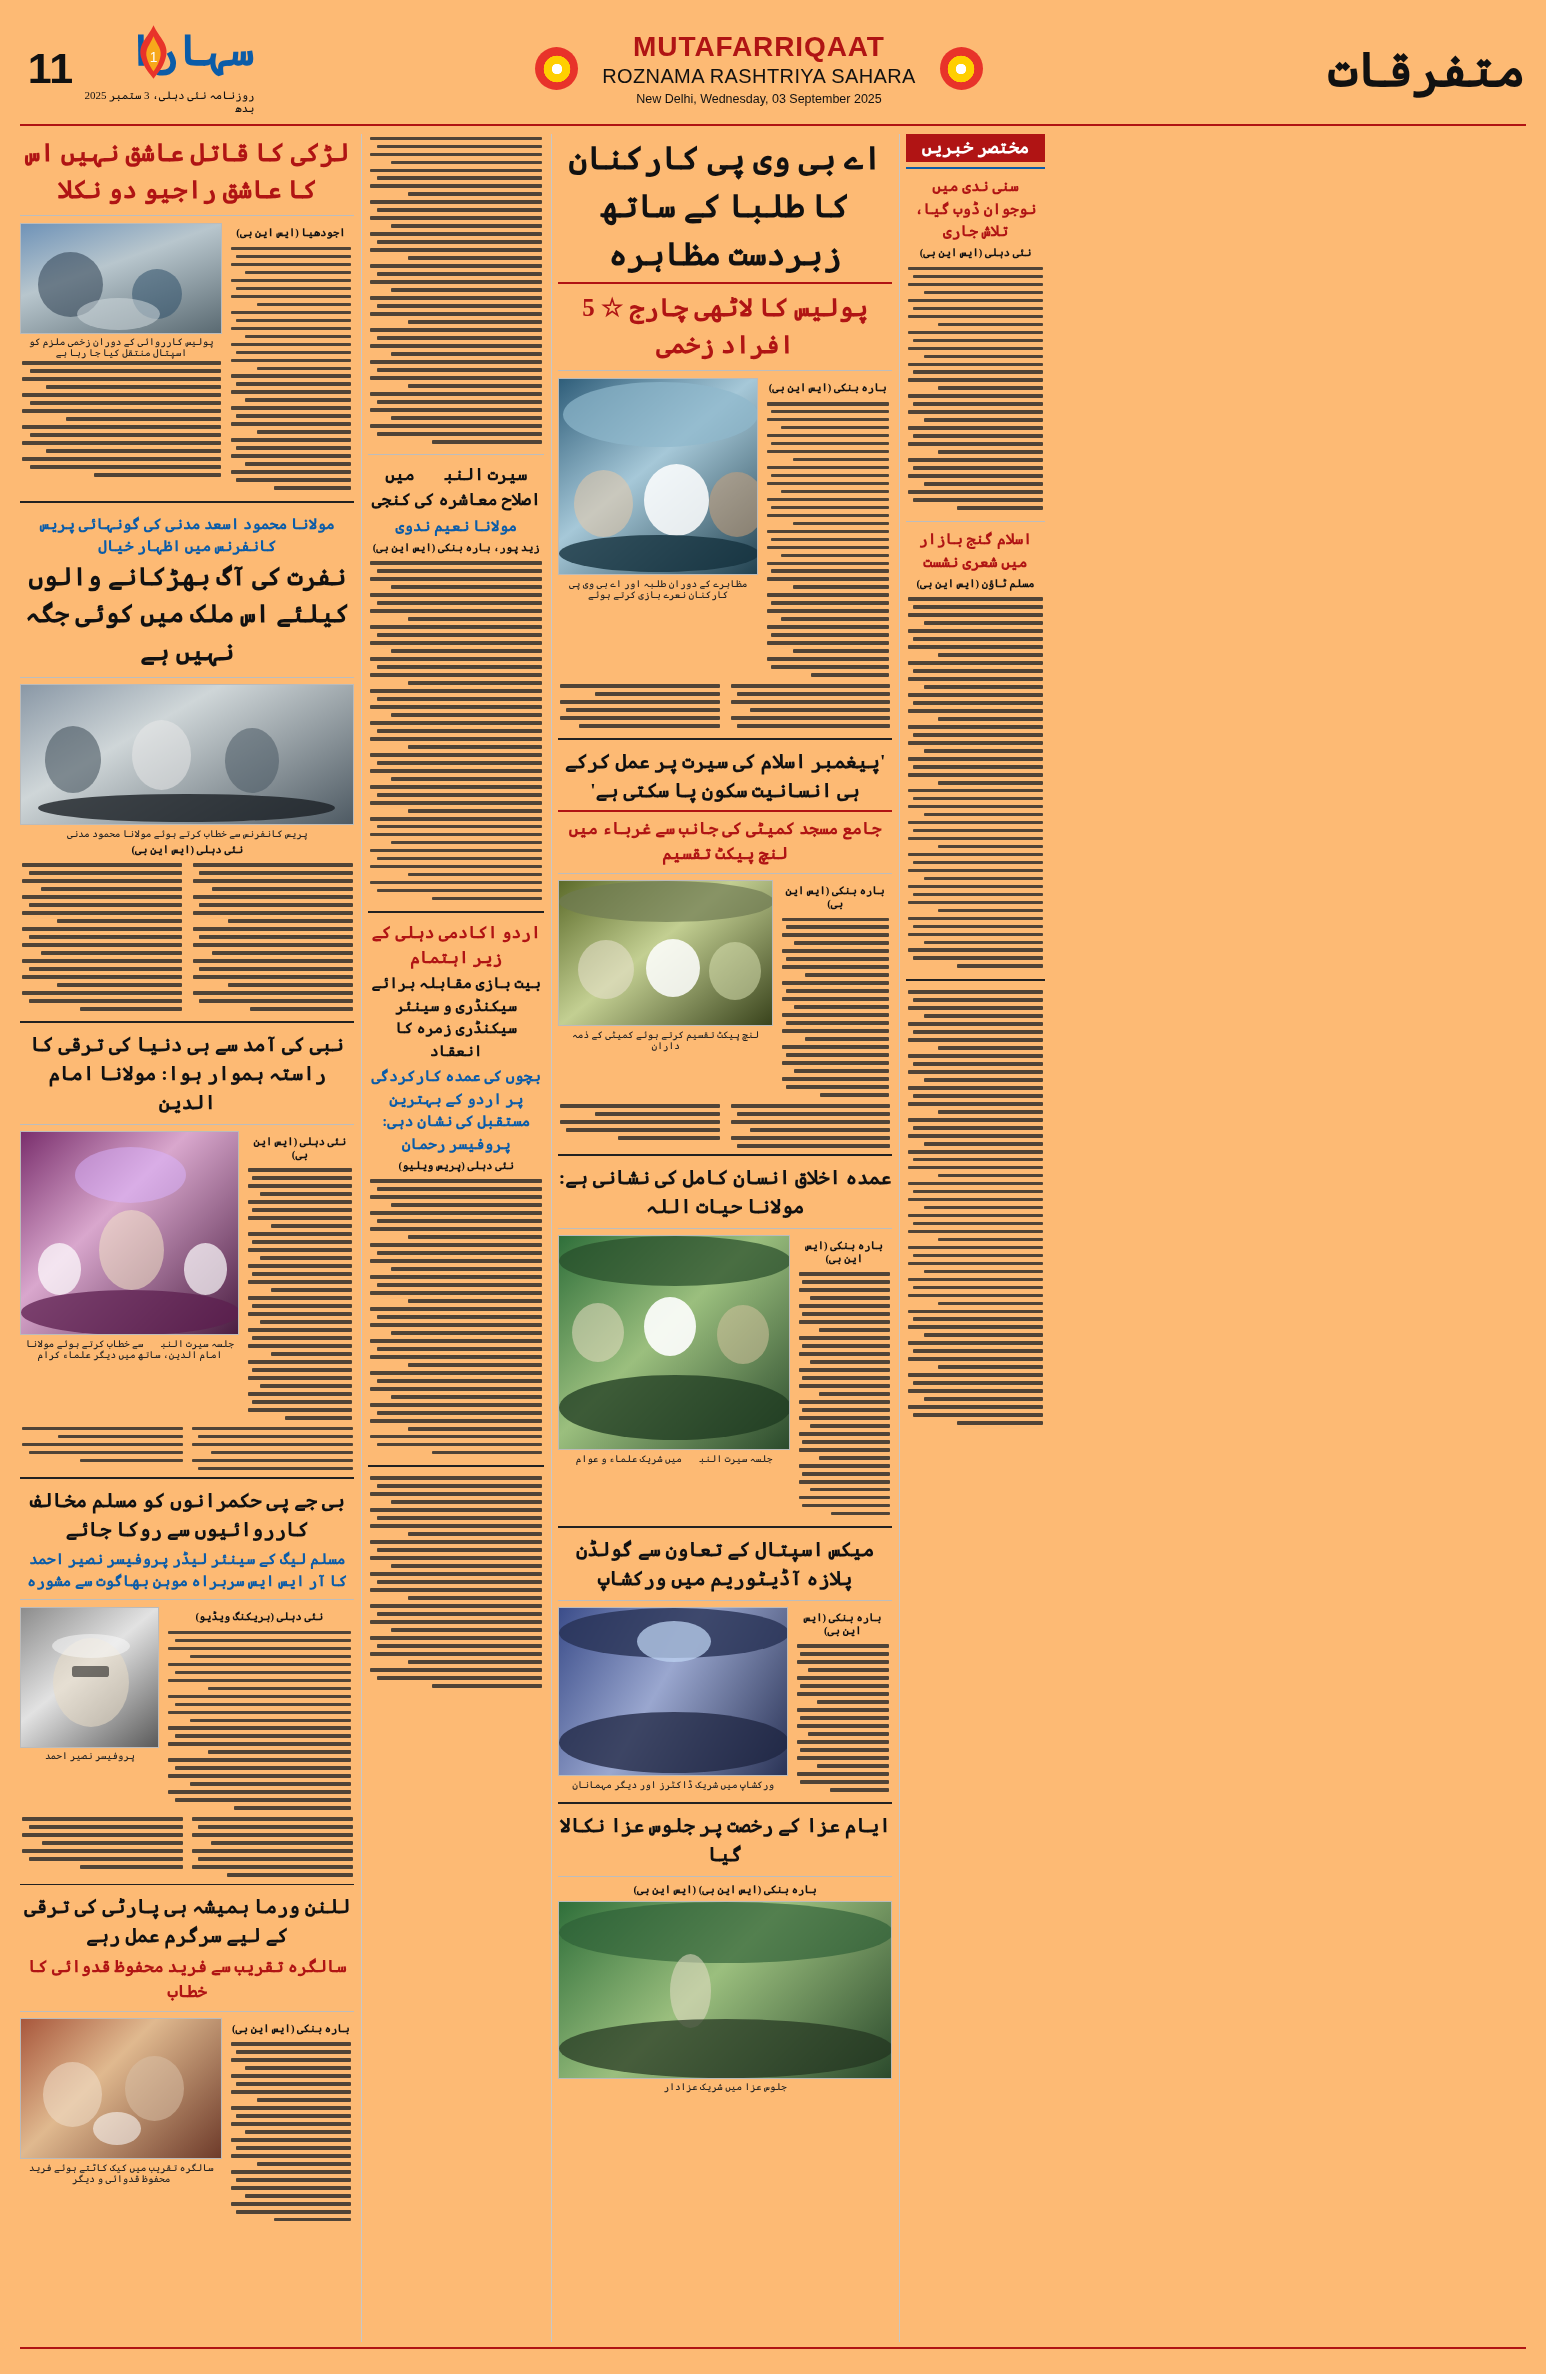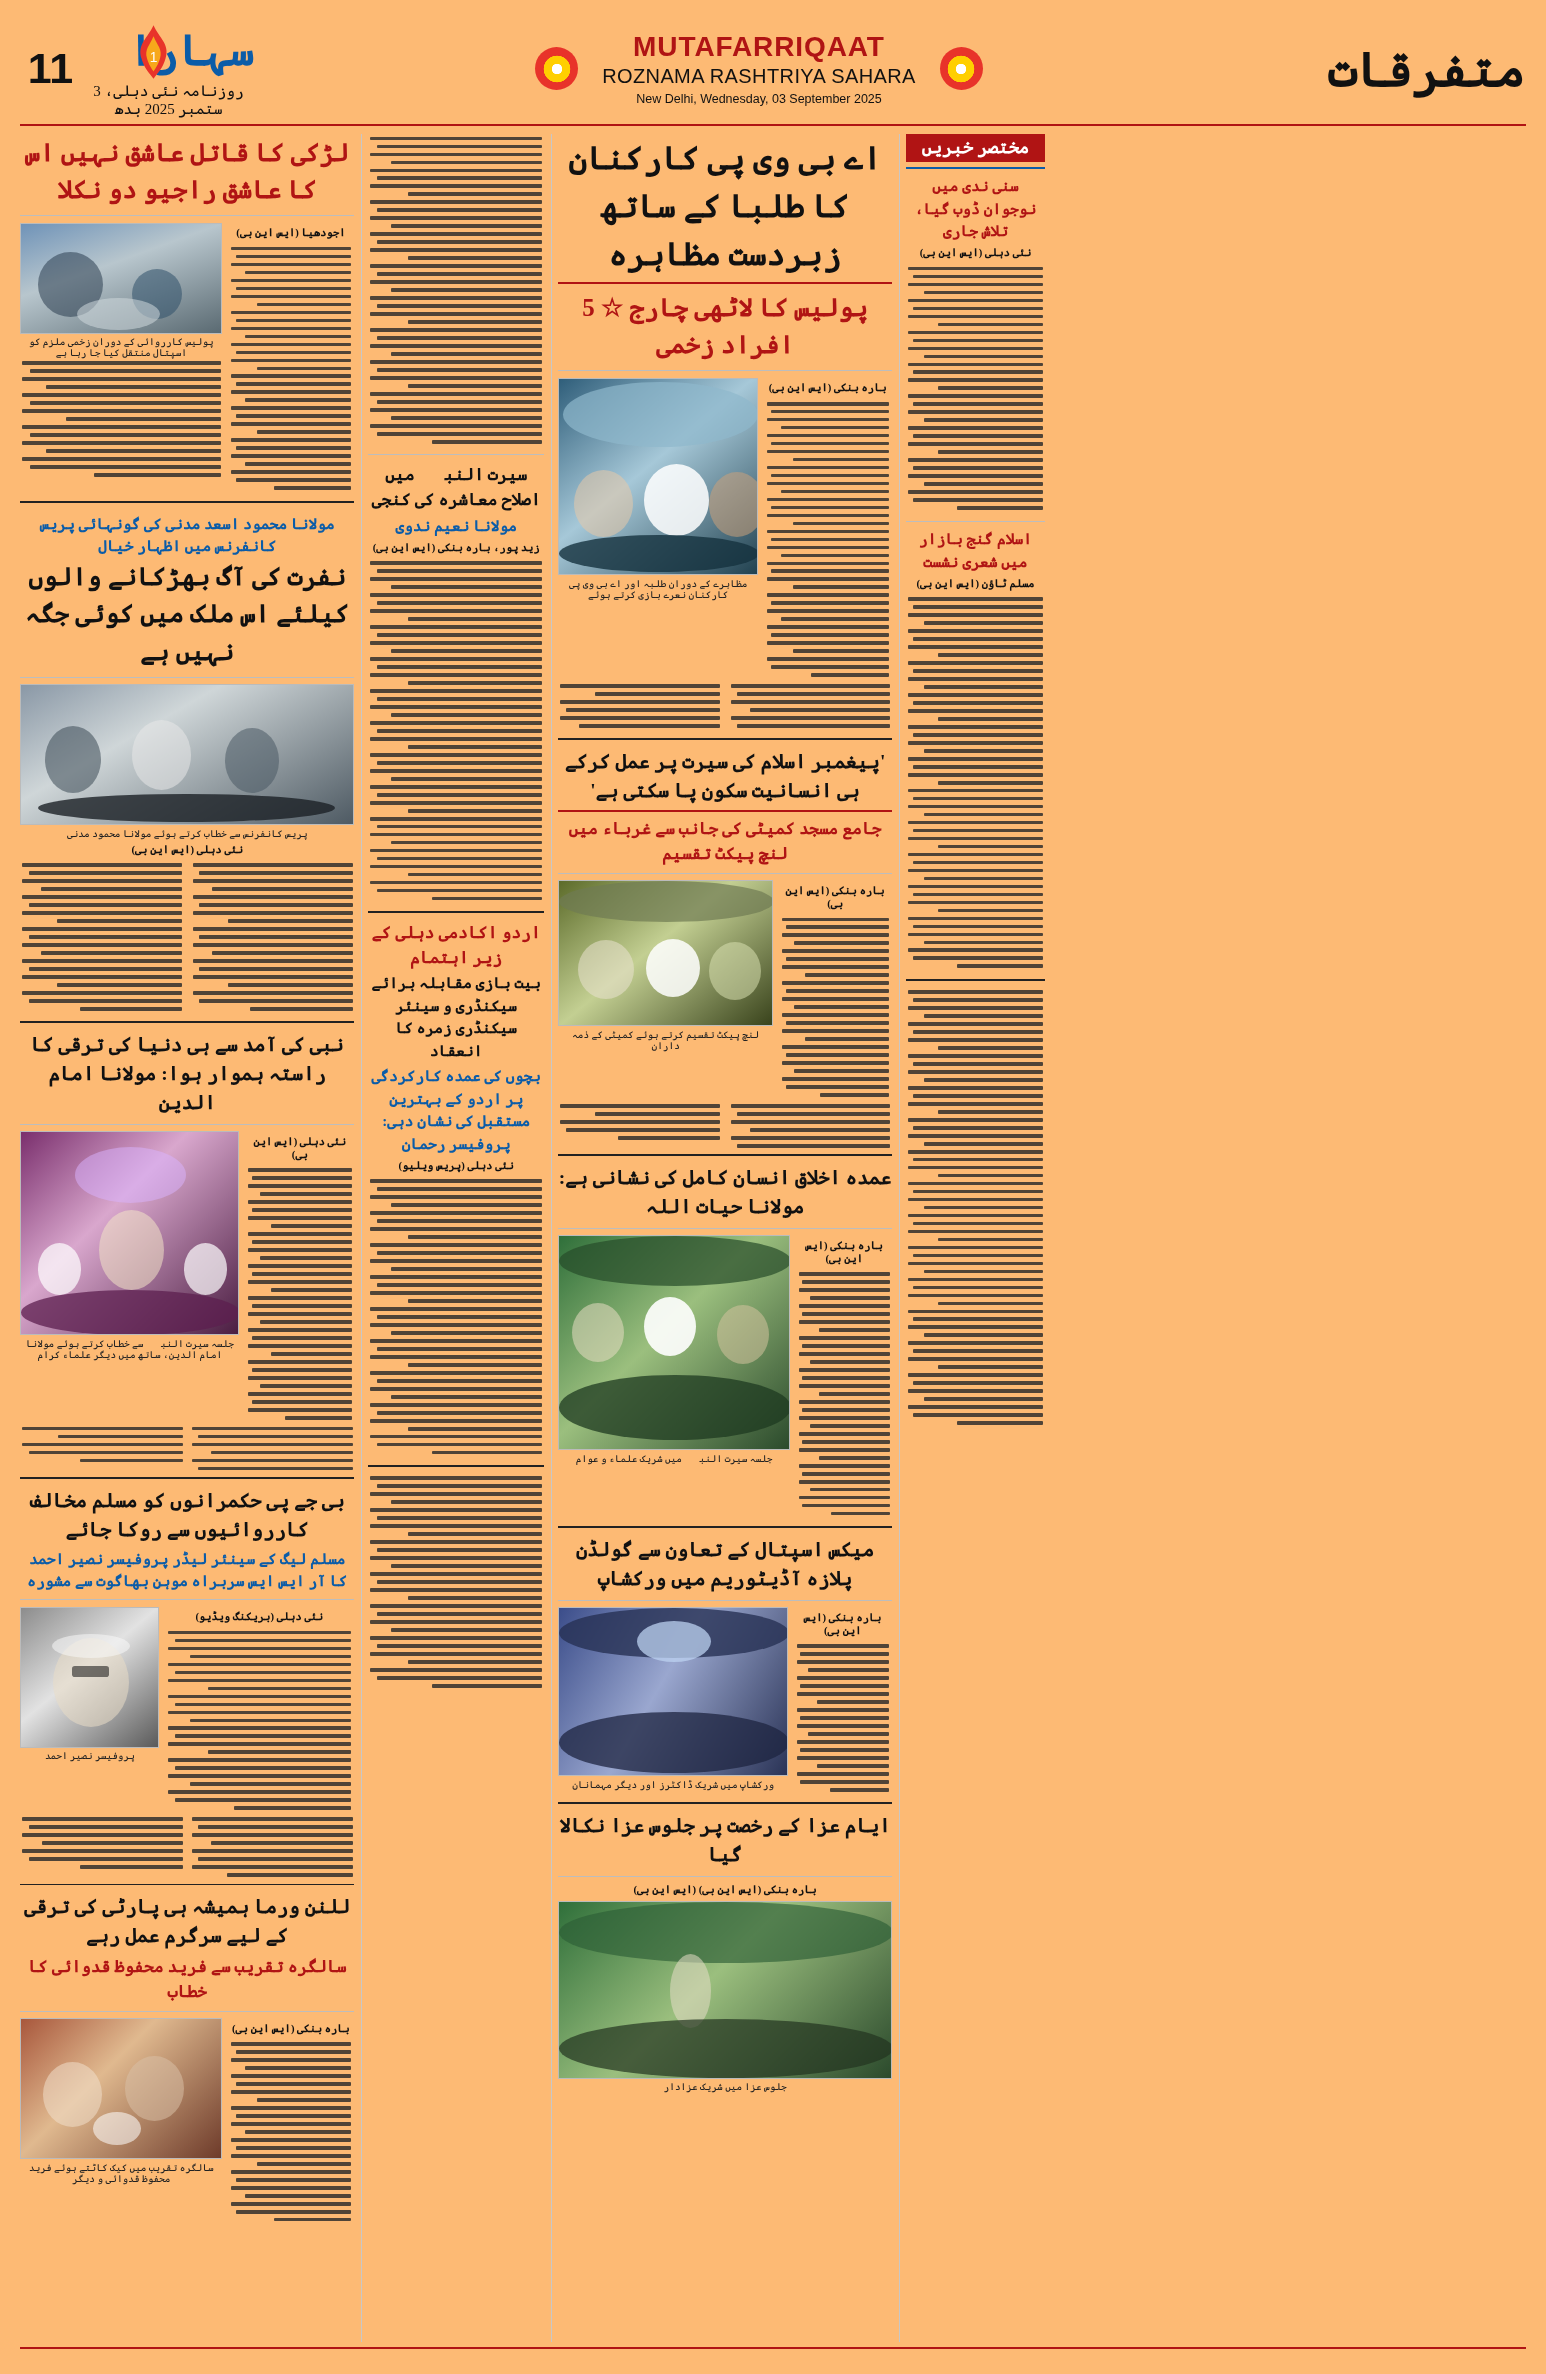--- a/index.html
+++ b/index.html
@@ -31,21 +31,21 @@
     font-size:43px; font-weight:bold; color:#111;
     font-family:"Liberation Sans", sans-serif;
     line-height:1; padding-left:7.4px;
   }
   .logo-block { position:relative; width:172px; height:80px; }
   .logo-urdu {
     font-size:43px; color:#0b5ca8; font-weight:bold;
     text-align:right; line-height:1; direction:rtl;
   }
   .logo-sub {
-    font-size:15px; color:#111; text-align:center; direction:rtl; margin-top:10px;
+    font-size:11px; color:#111; text-align:right; direction:rtl; margin-top:17px;
   }
   .logo-flame {
     position:absolute; left:52px; top:-3.7px; width:37px; height:54px;
   }
   .mh-center { flex:1; text-align:center; }
   .mh-title {
     font-family:"Liberation Sans", sans-serif;
     font-size:28px; font-weight:bold; color:#b01414; letter-spacing:0.9px;
   }
   .mh-sub {

